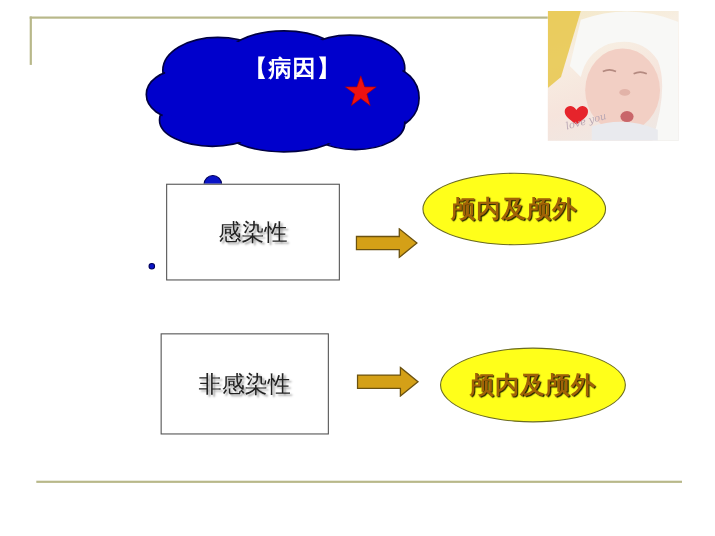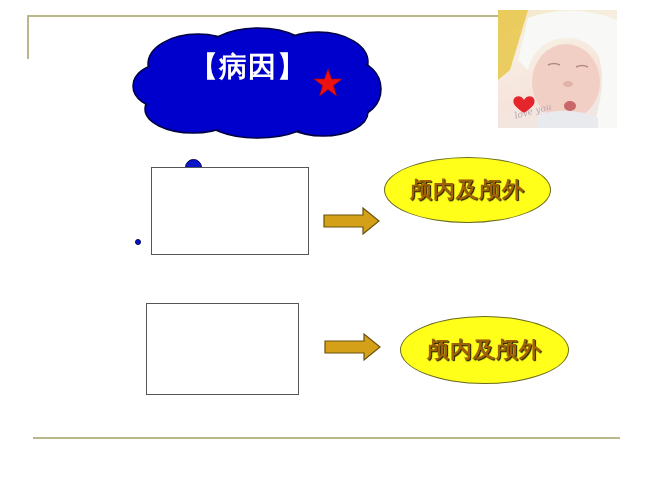--- a/index.html
+++ b/index.html
@@ -14,22 +14,22 @@
   .photo {
     left: 498px; top: 10px; width: 119px; height: 118px; overflow: hidden;
     background: linear-gradient(160deg, #f3e7c4 0%, #f7eee2 30%, #f6e4dc 60%, #ece9e6 100%);
   }
   .photo svg { display: block; }
   .photo-caption {
     position: absolute; left: 16px; bottom: 12px; font-size: 9px; color: #b9a7b4;
     transform: rotate(-15deg); font-family: "DejaVu Serif", serif; font-style: italic;
   }
   .cloud-title {
-    left: 190px; top: 48px; width: 120px; text-align: left;
-    color: #ffffff; font-size: 28px; font-weight: bold; letter-spacing: 1px;
+    left: 190px; top: 48px; width: 120px; text-align: right;
+    color: #ffffff; font-size: 21px; font-weight: bold; letter-spacing: 1px;
     font-family: "DejaVu Sans", sans-serif;
   }
   .box {
     border: 1.5px solid #555555; background: #ffffff;
     display: flex; flex-direction: column; align-items: center; justify-content: center;
     box-sizing: border-box;
   }
   .box-line {
     font-size: 21px; line-height: 28px; color: #222222;
     text-shadow: 2px 2px 2px #9a9a9a;
@@ -101,28 +101,30 @@
 
   <polygon points="200,45 203.5,55 214,55 205.5,61.5 208.5,72 200,65.5 191.5,72 194.5,61.5 186,55 196.5,55" fill="#ee1111" stroke="#aa0000" stroke-width="0.6"></polygon>
 </svg>
 <div class="abs cloud-title">【病因】</div>
 
 <div class="abs dot" style="left:185px; top:159px; width:17px; height:17px;"></div>
 <div class="abs dot" style="left:157px; top:201px; width:12px; height:12px;"></div>
 <div class="abs dot" style="left:135px; top:239px; width:6px; height:6px;"></div>
 
 <div class="abs box" style="left:151px; top:167px; width:158px; height:88px;">
+  <div class="box-line">感染性</div>
 </div>
 <svg class="abs" style="left:323px; top:207px;" width="58" height="28" viewBox="0 0 58 28">
   <polygon points="1,8 40,8 40,1 56,14 40,27 40,20 1,20" fill="#d4a017" stroke="#6b5210" stroke-width="1.2"></polygon>
 </svg>
 <div class="abs ellipse" style="left:384px; top:157px; width:167px; height:66px;">
   <span class="ellipse-text">颅内及颅外</span>
 </div>
 
 <div class="abs box" style="left:146px; top:303px; width:153px; height:92px;">
+  <div class="box-line">非感染性</div>
 </div>
 <svg class="abs" style="left:324px; top:333px;" width="58" height="28" viewBox="0 0 58 28">
   <polygon points="1,8 40,8 40,1 56,14 40,27 40,20 1,20" fill="#d4a017" stroke="#6b5210" stroke-width="1.2"></polygon>
 </svg>
 <div class="abs ellipse" style="left:400px; top:316px; width:169px; height:68px;">
   <span class="ellipse-text">颅内及颅外</span>
 </div>
 
 </body></html>

